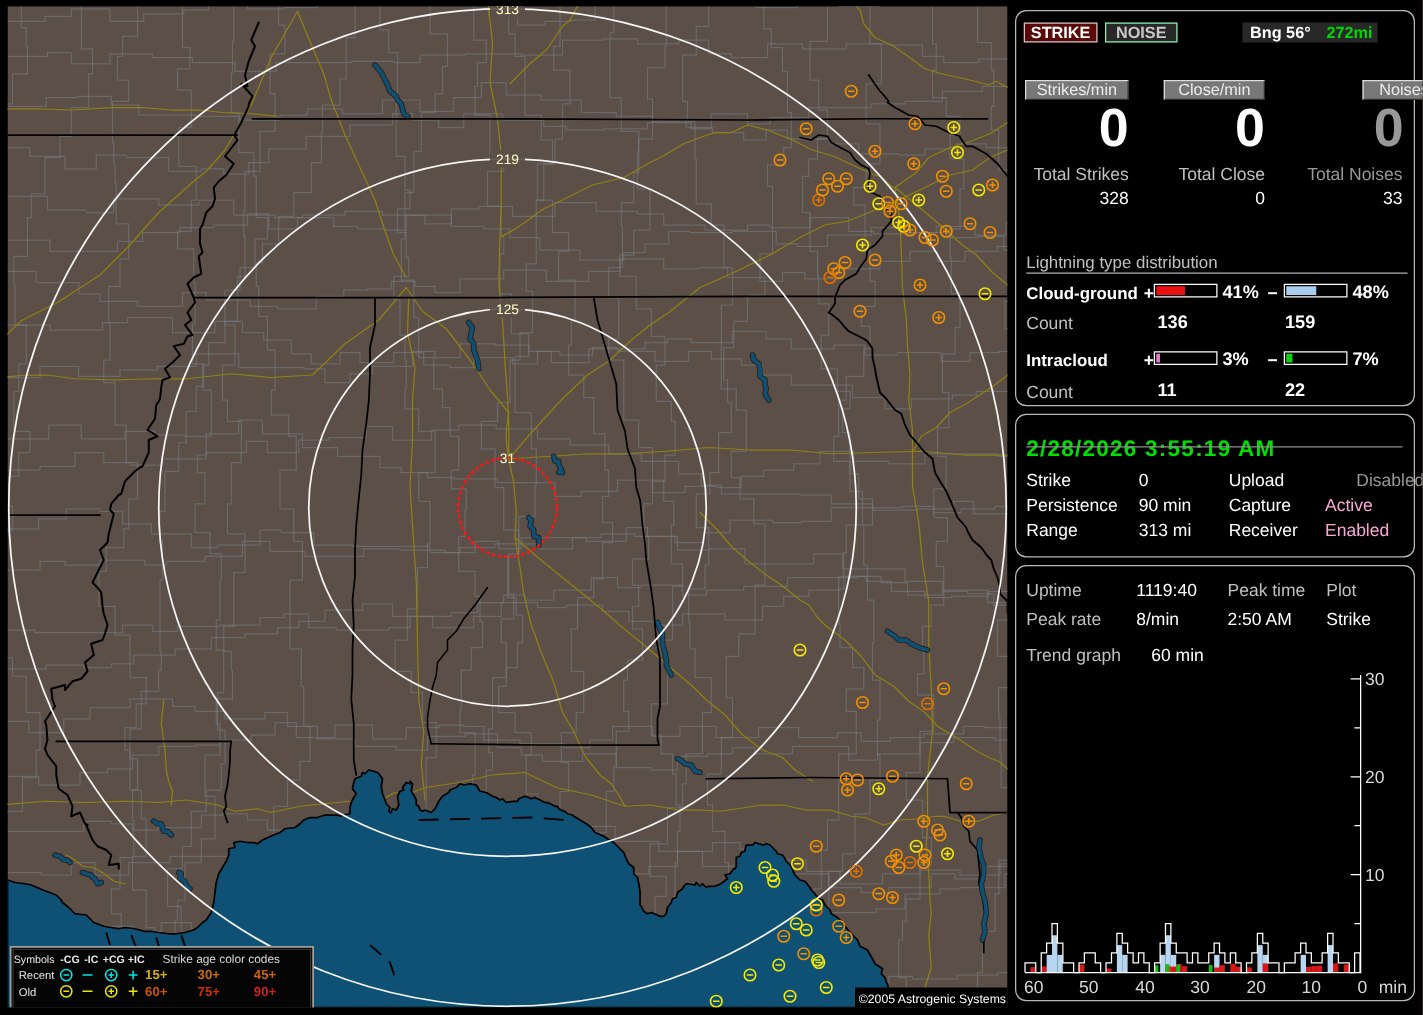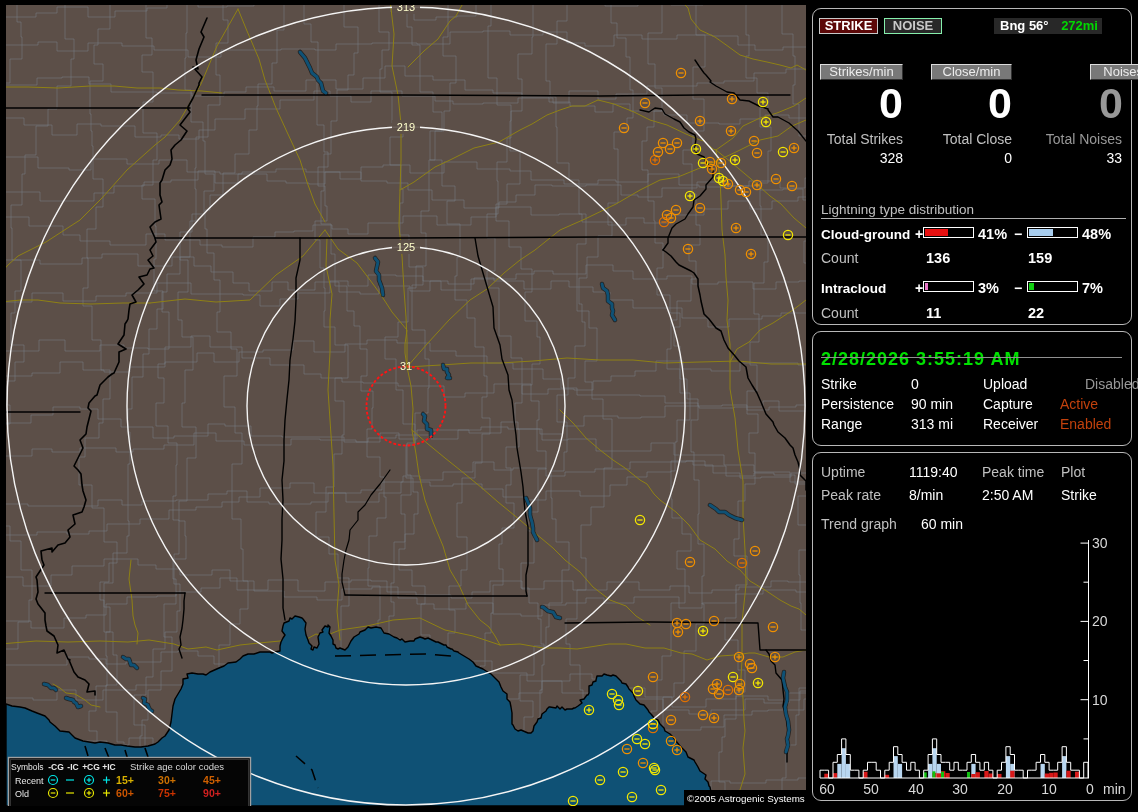--- a/index.html
+++ b/index.html
@@ -1,20 +1,20 @@
 <!DOCTYPE html>
 <html><head><meta charset="utf-8"><style>
 * { margin:0; padding:0; box-sizing:border-box; }
 body { width:1138px; height:812px; background:#000; position:relative; overflow:hidden;
        font-family:"Liberation Sans", sans-serif; }
 .abs { position:absolute; }
 .panel { position:absolute; border:1px solid #b8b8b8; border-radius:9px; background:#000; }
 .lbl { color:#c0c0c0; }
 .val { color:#fff; }
-.grn { color:#c2410c; }
+.grn { color:#f9a8d4; }
 .gry { color:#989898; }
 .btn3d { position:absolute; background:#787878; border-top:1px solid #dcdcdc; border-left:1px solid #dcdcdc;
          border-bottom:1px solid #303030; border-right:1px solid #303030; color:#ececec;
          font-size:13px; text-align:center; line-height:14px; height:16px; }
 .bigzero { position:absolute; font-size:43px; font-weight:bold; text-align:right; line-height:32px; }
 .rt { text-align:right; }
 .bar { position:absolute; height:11px; width:51px; border:1px solid #fff; background:#000; }
 .bar > div { position:absolute; left:1px; top:1px; bottom:1px; }
 </style></head>
 <body>

